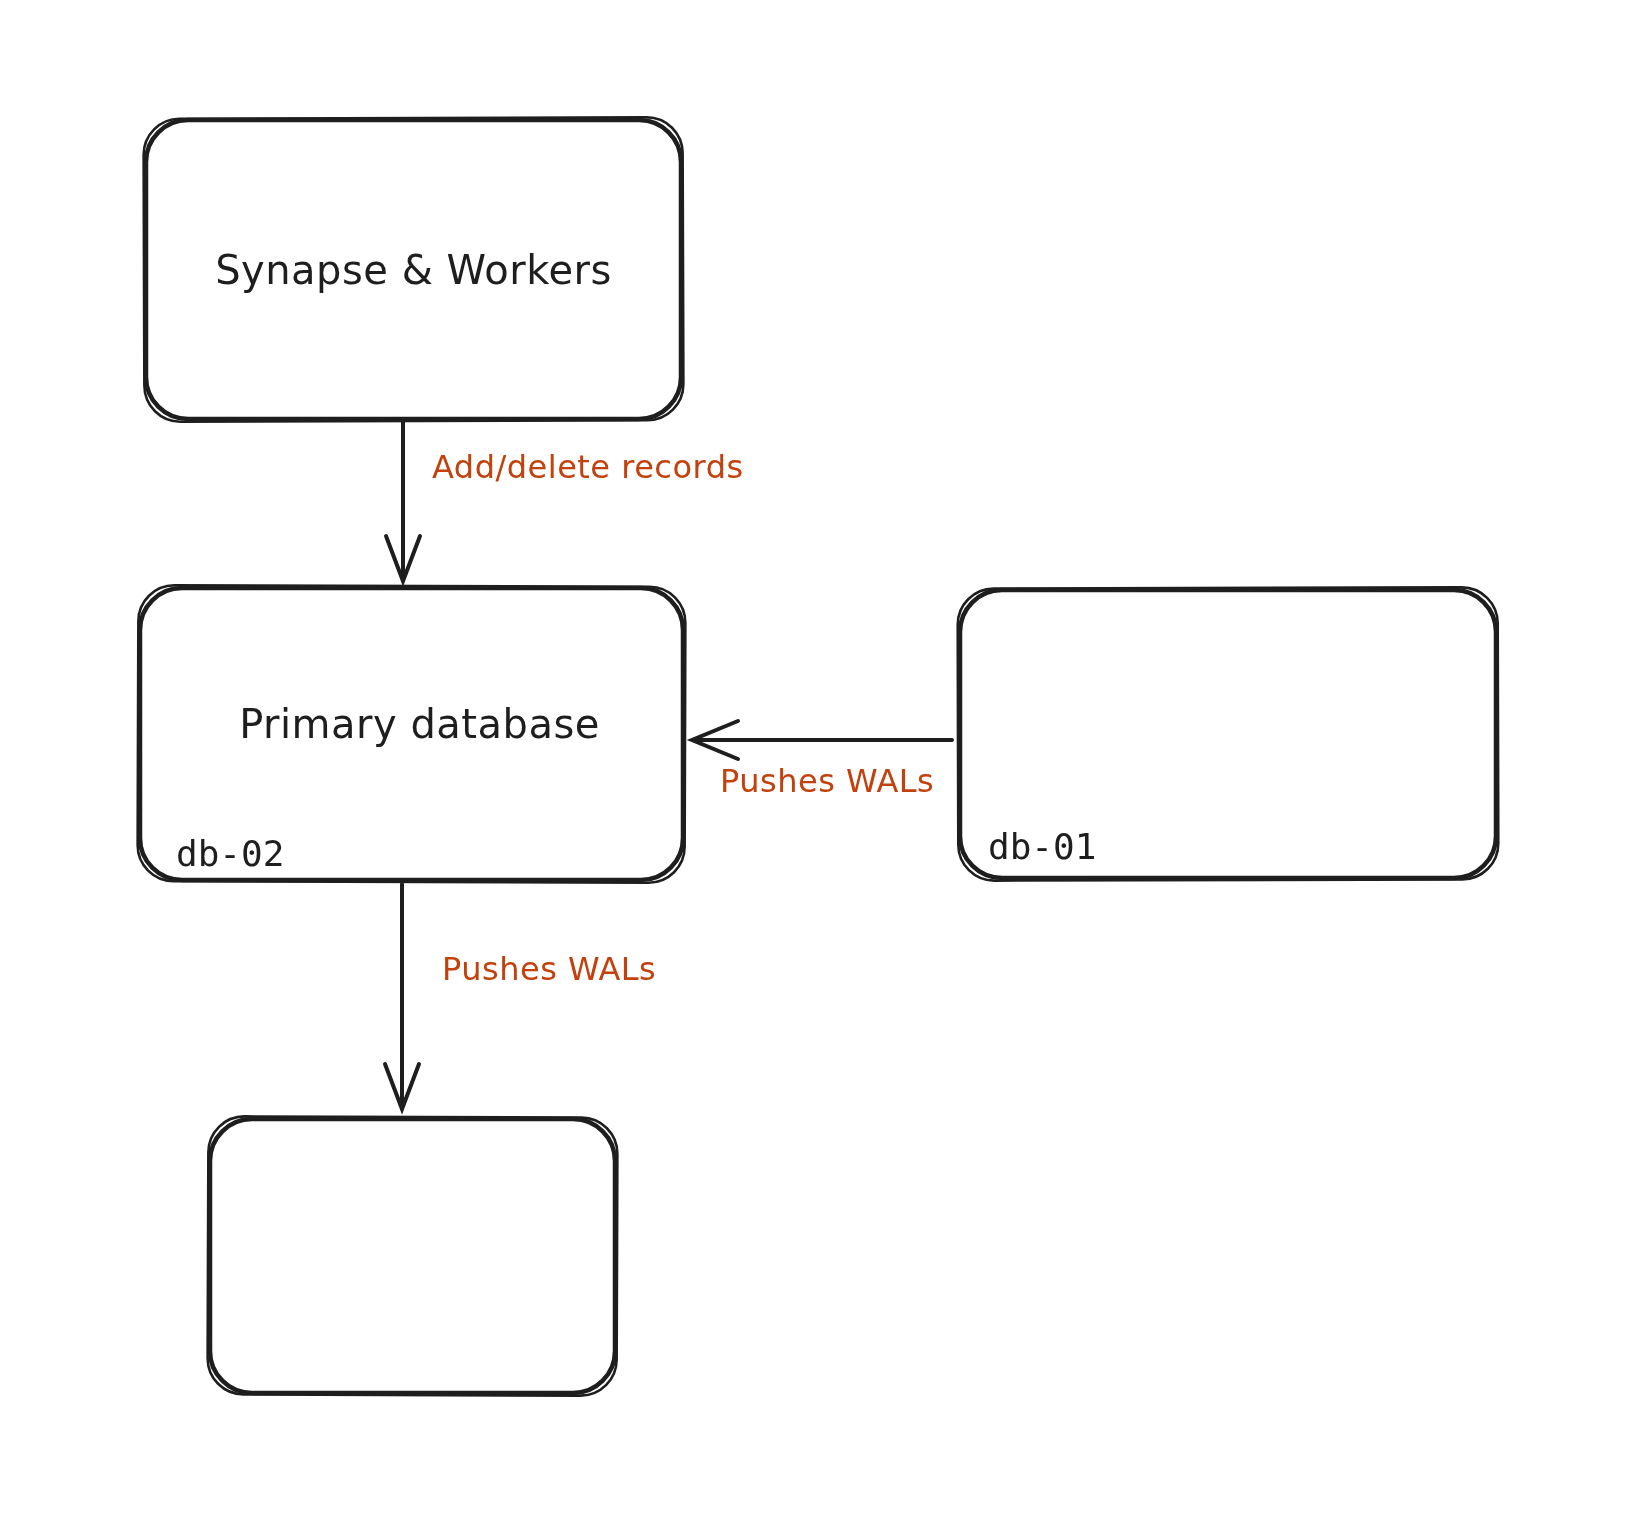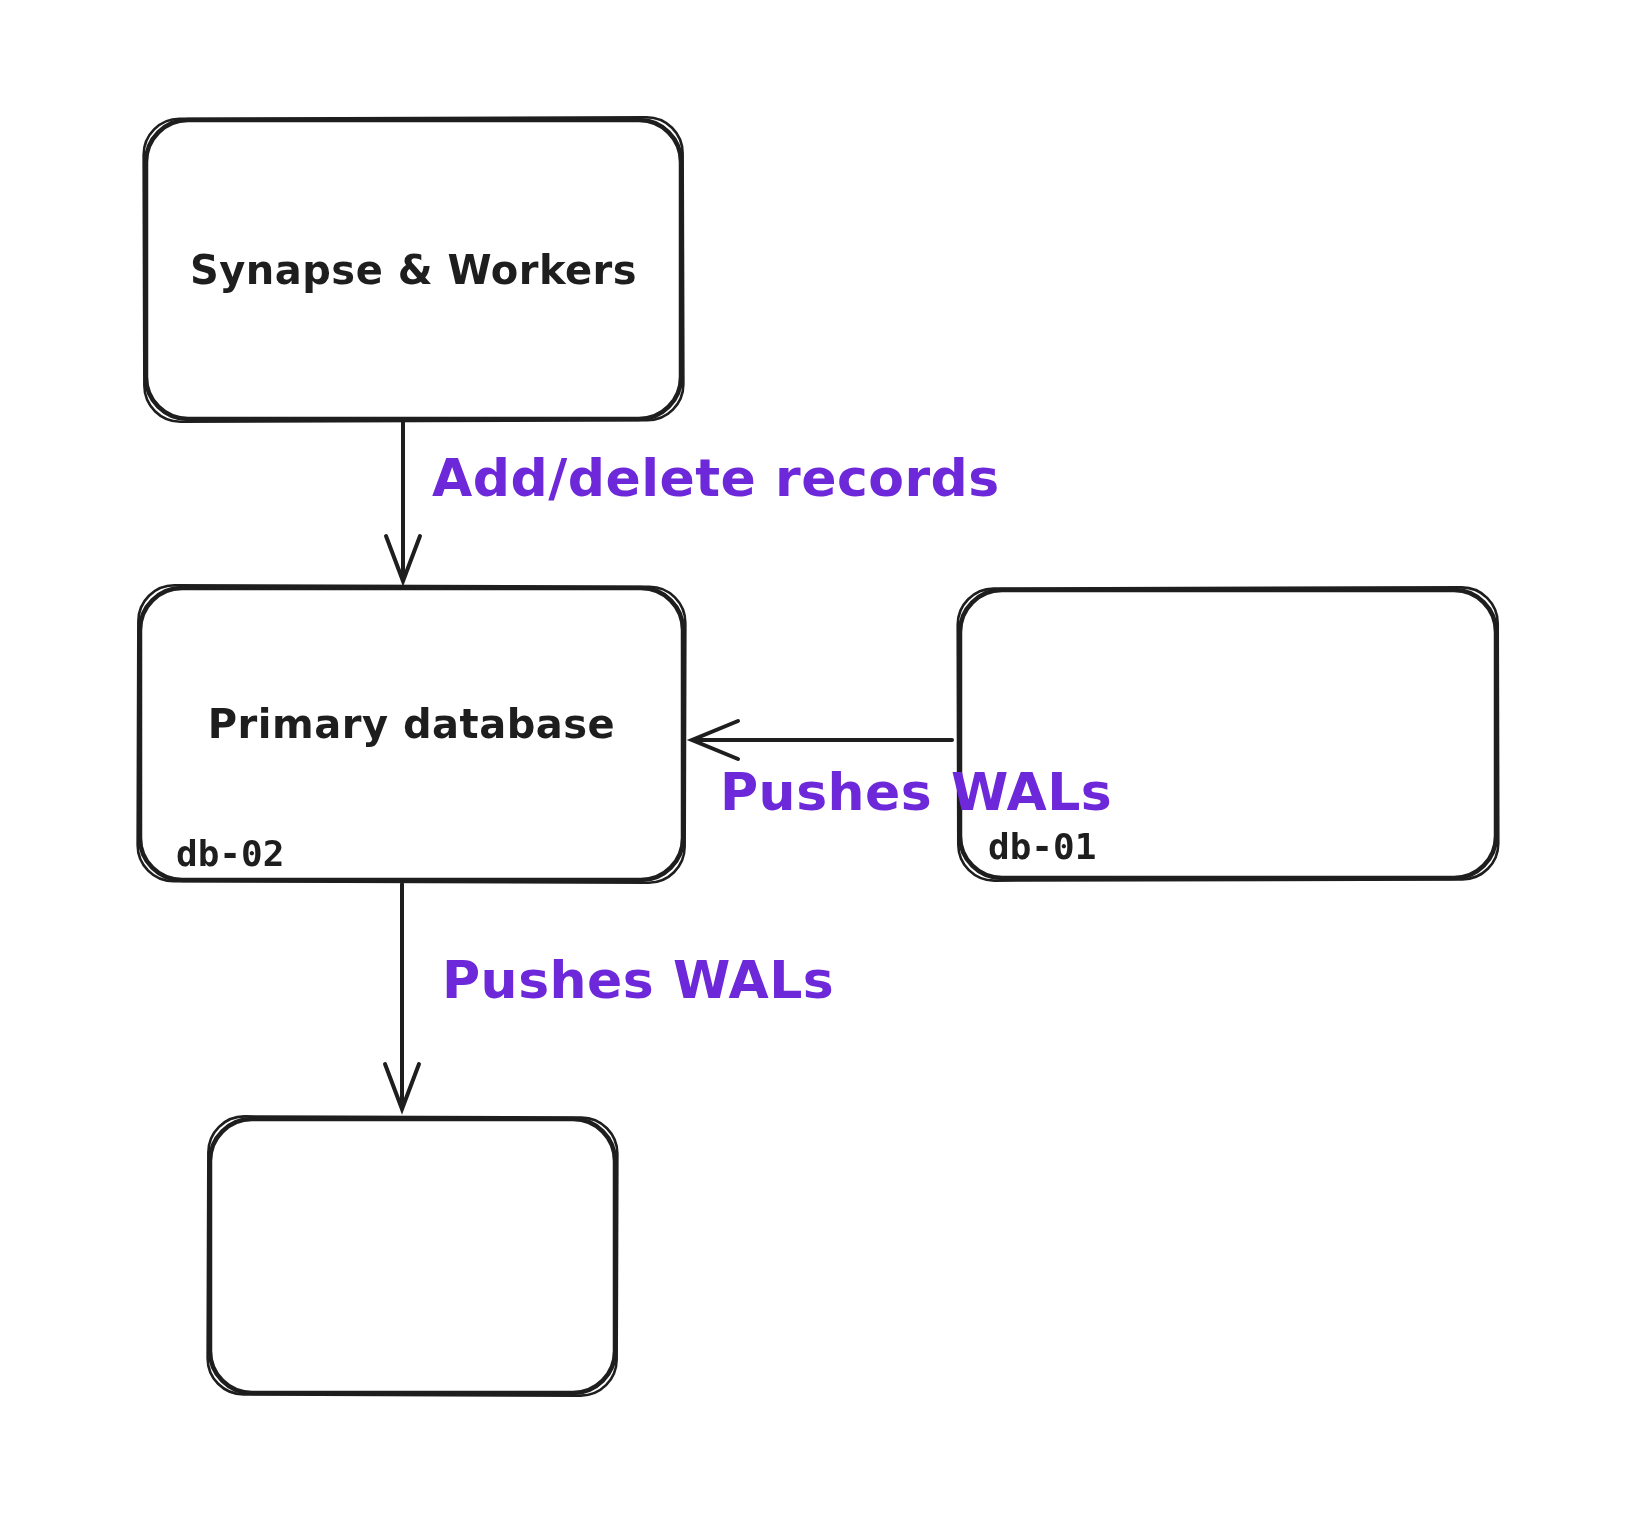--- a/index.html
+++ b/index.html
@@ -8,21 +8,20 @@
     background: #ffffff;
   }
   #stage {
     position: relative;
     width: 1635px;
     height: 1531px;
     background: #ffffff;
     font-family: "DejaVu Sans", sans-serif;
     color: #1e1e1e;
     overflow: hidden;
-    font-weight: bold;
   }
   #shapes {
     position: absolute;
     left: 0;
     top: 0;
     width: 1635px;
     height: 1531px;
   }
   .node-label {
     position: absolute;
@@ -38,29 +37,29 @@
   .sub-label {
     position: absolute;
     font-family: "DejaVu Sans Mono", monospace;
     font-size: 36px;
     line-height: 1.15;
     color: #1e1e1e;
     pointer-events: none;
   }
   .edge-label {
     position: absolute;
-    font-size: 52px;
+    font-size: 32px;
     letter-spacing: 0.5px;
     white-space: nowrap;
-    color: #6d28d9;
+    color: #c2410c;
     pointer-events: none;
   }
   
   .node-label.synapse   { left: 144px; top: 118px;  width: 539px; height: 303px; }
-  .node-label.primary   { left: 138px; top: 586px;  width: 547px; height: 276px; }
+  .node-label.primary   { left: 138px; top: 586px;  width: 547px; height: 276px; padding-left: 8px; }
   .node-label.secondary { left: 958px; top: 588px;  width: 540px; height: 292px; }
   .node-label.s3        { left: 208px; top: 1117px; width: 409px; height: 278px; }
 
   .sub-label.db02 { left: 176px; top: 833px; }
   .sub-label.db01 { left: 988px; top: 826px; }
 
   .edge-label.add-delete { left: 432px; top: 448px; }
   .edge-label.pulls      { left: 720px; top: 762px; }
   .edge-label.pushes     { left: 442px; top: 950px; }
 </style>

